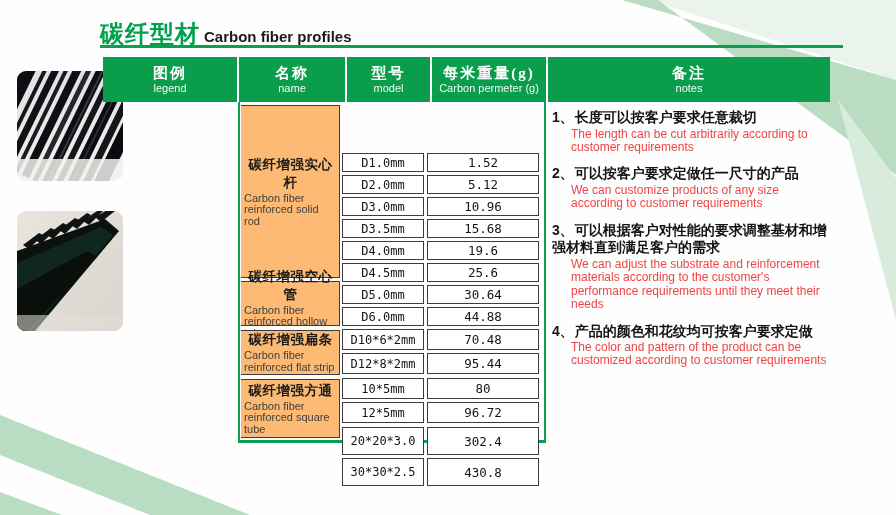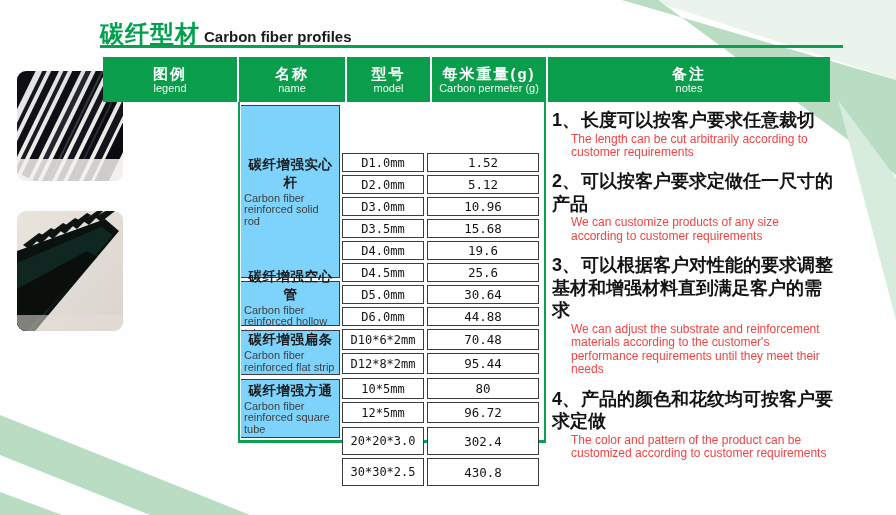--- a/index.html
+++ b/index.html
@@ -15,32 +15,32 @@
   .title-zh{font-size:24px;font-weight:bold;color:#00a04d;letter-spacing:1px;}
   .title-en{font-size:15px;font-weight:bold;color:#1a1a1a;margin-left:4px;}
   .title-underline{position:absolute;left:100px;top:45px;width:743px;height:3px;background:#0aa04f;z-index:3;}
   
   .tbl{position:absolute;left:103px;top:57px;width:727px;height:395px;z-index:2;}
   .thead{display:flex;gap:2px;height:45px;}
   .hcell{
     background:#0a9e4c;color:#fff;display:flex;flex-direction:column;
     align-items:center;justify-content:center;line-height:1.15;
   }
-  .h-zh{font-size:15px;font-weight:bold;letter-spacing:2px;}
+  .h-zh{font-size:15px;font-weight:bold;letter-spacing:2px;font-family:Liberation Serif, serif;}
   .h-en{font-size:11px;font-weight:normal;opacity:.95;}
   .w-legend{width:134px;} .w-name{width:106px;} .w-model{width:83px;}
   .w-weight{width:114px;} .w-notes{width:282px;}
   
   .vline{position:absolute;width:2px;background:#0aa04f;top:45px;height:340px;}
   .vline.left{left:135px;} .vline.right{left:441px;}
   .hline-bottom{position:absolute;left:135px;top:383px;width:308px;height:3px;background:#0aa04f;}
   
   .group{position:absolute;left:138px;display:flex;}
   .name-cell{
-    width:99px;border:1px solid #3c3c3c;border-left:none;background:#7dd3fc;
+    width:99px;border:1px solid #3c3c3c;border-left:none;background:#fdba74;
     margin-right:2px;display:flex;flex-direction:column;justify-content:center;
     padding:2px 2px 2px 3px;box-sizing:border-box;
   }
   .name-zh{font-size:13.5px;font-weight:bold;color:#1c1c1c;text-align:center;letter-spacing:.5px;}
   .name-en{font-size:11px;color:#3f3f3f;line-height:1.05;margin-top:1px;}
   .rows{display:flex;flex-direction:column;margin-top:48px;}
   .row{display:flex;margin-bottom:3px;}
   .cell{
     background:#fff;border:1px solid #3c3c3c;box-sizing:border-box;
     display:flex;align-items:center;justify-content:center;
@@ -54,21 +54,21 @@
   .g4 .row .cell{height:28px;} .g4 .name-cell{height:59px;}
   .g1{top:48px;} .g2{top:224px;} .g3{top:273px;} .g4{top:322px;}
   
   .photo{position:absolute;border-radius:9px;overflow:hidden;z-index:2;}
   .photo svg{display:block;}
   .photo1{left:17px;top:71px;width:106px;height:110px;}
   .photo2{left:17px;top:211px;width:106px;height:120px;}
   
   .notes-col{position:absolute;left:449px;top:52px;width:281px;z-index:2;}
   .note{margin-bottom:11px;}
-  .note-zh{font-size:18px;font-weight:bold;color:#141414;line-height:1.25;}
+  .note-zh{font-size:14px;font-weight:bold;color:#141414;line-height:1.25;}
   .note-num{margin-right:1px;}
   .note-en{font-size:12px;color:#ef4444;line-height:1.12;margin-left:19px;margin-top:1px;}
 </style>
 </head>
 <body>
 
 <div class="stage">
 
   <svg class="bg-stripes" width="896" height="515" viewBox="0 0 896 515">
     <polygon points="650,0 896,0 896,80" fill="#eaf4ec"></polygon>

